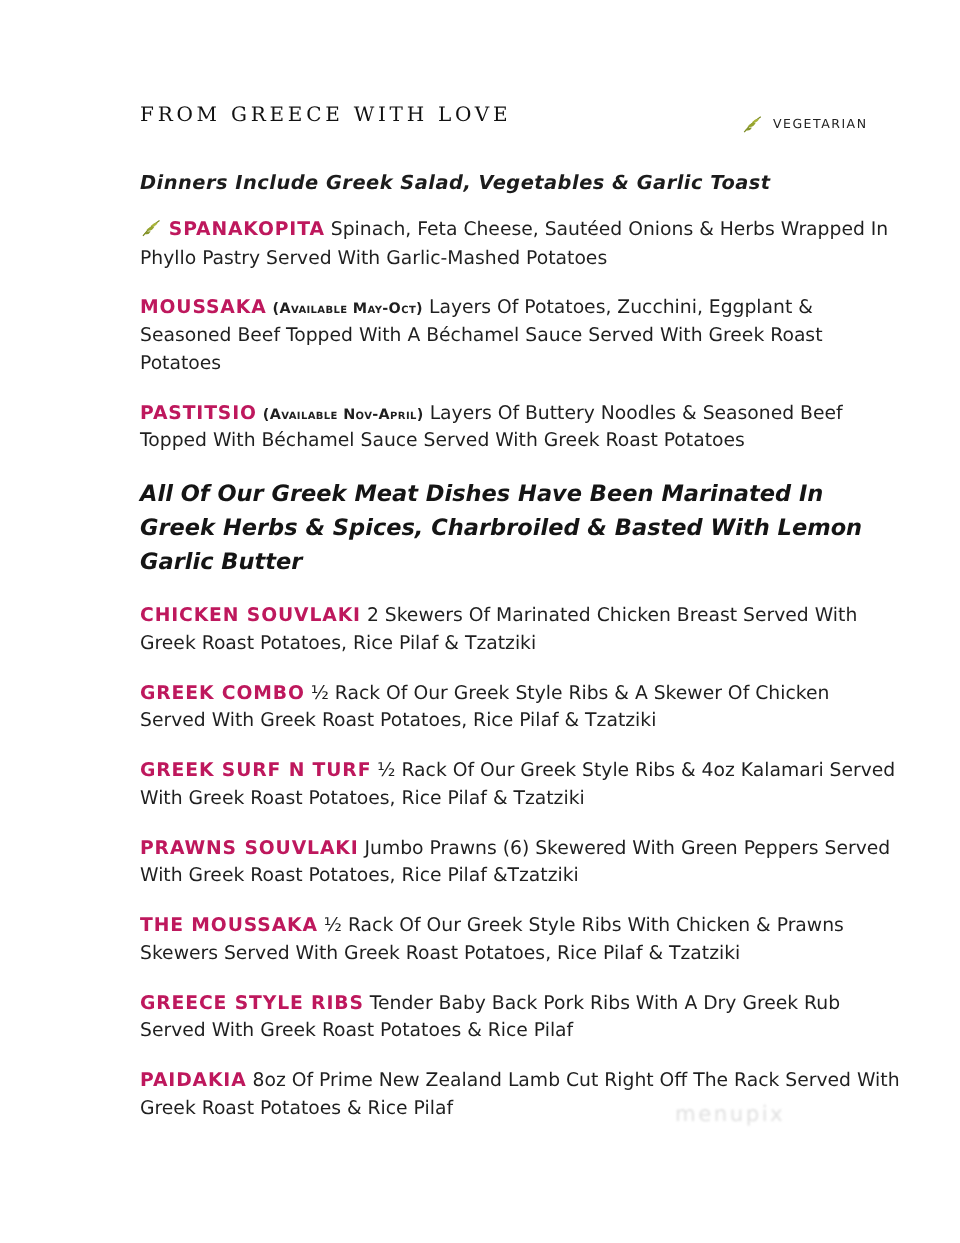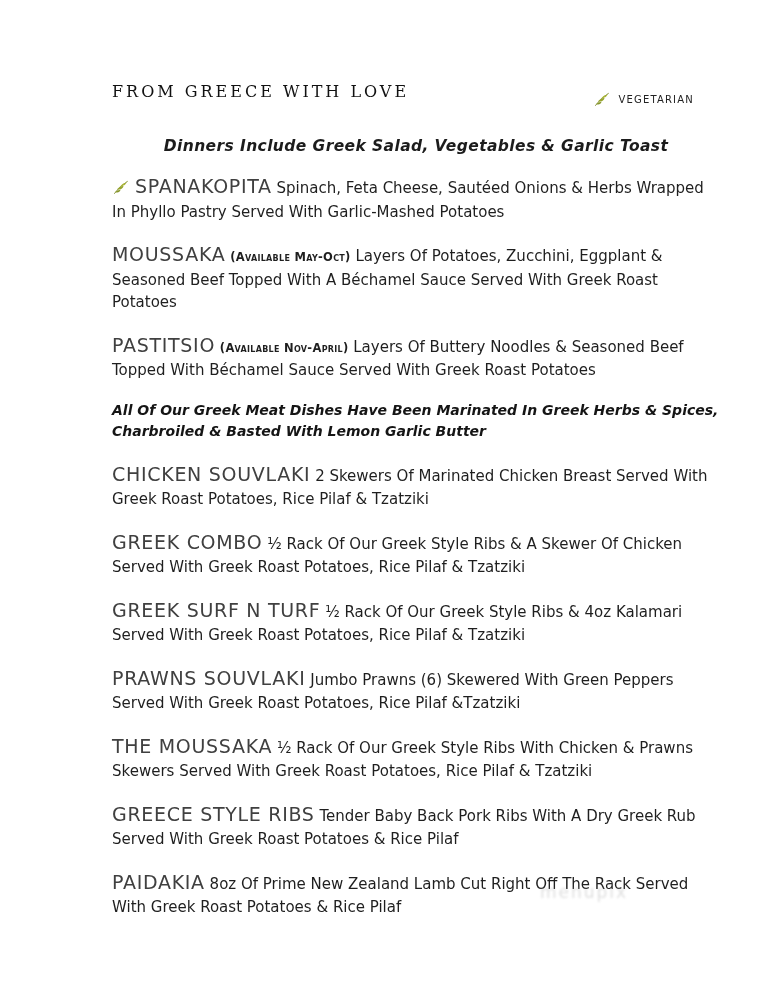--- a/index.html
+++ b/index.html
@@ -42,44 +42,43 @@
     letter-spacing: 1.2px;
     color: #222;
     text-align: right;
   }
   .subtitle {
     font-style: italic;
     font-weight: 600;
     font-size: 15.5px;
     letter-spacing: 0.4px;
     margin: 28px 0 6px 0;
-    text-align: center;
   }
   .item {
     margin: 17px 0;
     font-size: 15px;
     line-height: 1.5;
     color: #1f1f1f;
   }
   .item .name {
-    font-weight: 400;
-    font-size: 19px;
+    font-weight: 700;
+    font-size: 15px;
     letter-spacing: 0.7px;
-    color: #404040;
+    color: #be185d;
   }
   .item .avail {
     font-weight: 700;
     font-variant: small-caps;
     font-size: 11.5px;
     letter-spacing: 0.3px;
   }
   .note {
     font-weight: 700;
     font-style: italic;
-    font-size: 14px;
+    font-size: 18px;
     line-height: 1.5;
     margin: 18px 0;
     color: #151515;
   }
   .leaf-icon {
     display: inline-block;
     vertical-align: -2px;
     margin-right: 5px;
   }
   .watermark {

